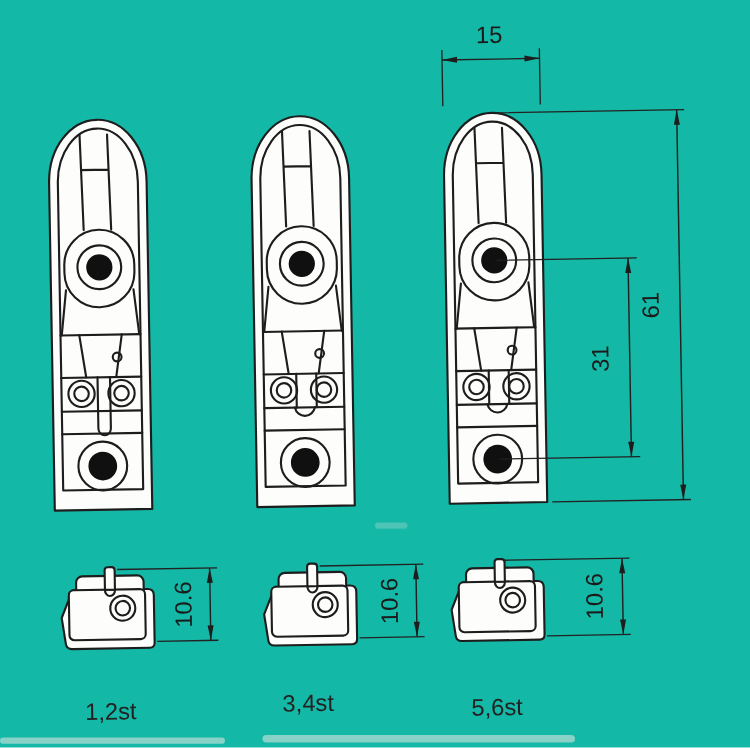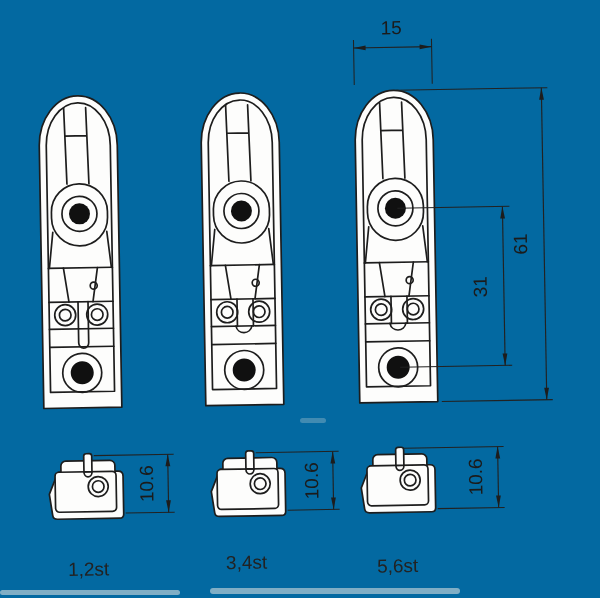--- a/index.html
+++ b/index.html
@@ -1,19 +1,19 @@
 <!DOCTYPE html>
 <html><head>
 <meta charset="utf-8">
 <style>
   html,body{margin:0;padding:0;background:#ffffff;}
   .page{
     position:relative;
     width:600px;height:598px;
-    background:#0369a1;
+    background:#14b8a6;
     overflow:hidden;
     font-family:"Liberation Sans", sans-serif;
   }
   svg{display:block;}
   .ln{stroke:#1d1d1d;stroke-width:1.7;fill:none;stroke-linecap:round;stroke-linejoin:round;}
   .ln-fill{stroke:#1d1d1d;stroke-width:1.7;fill:#fdfdfc;stroke-linejoin:round;}
   .hole{fill:#101010;stroke:none;}
   .dim{stroke:#222;stroke-width:1.15;fill:none;}
   .ext{stroke:#222;stroke-width:1.05;fill:none;}
   .dimtxt{

